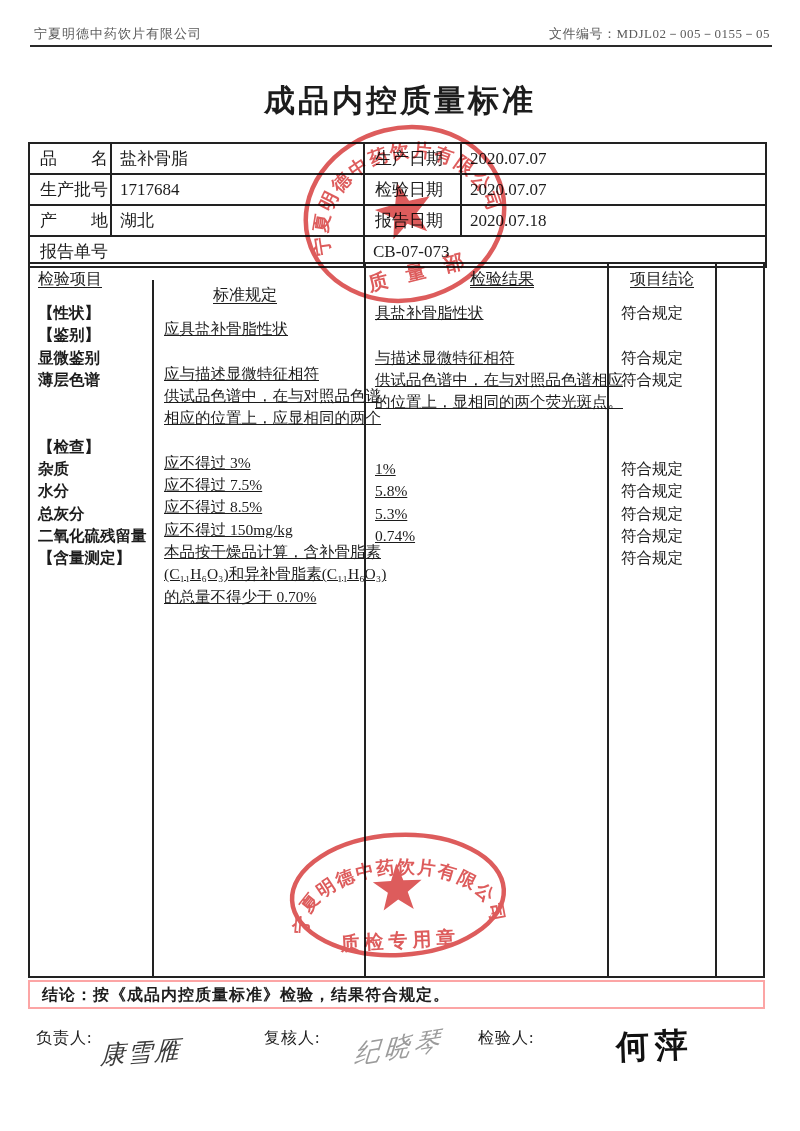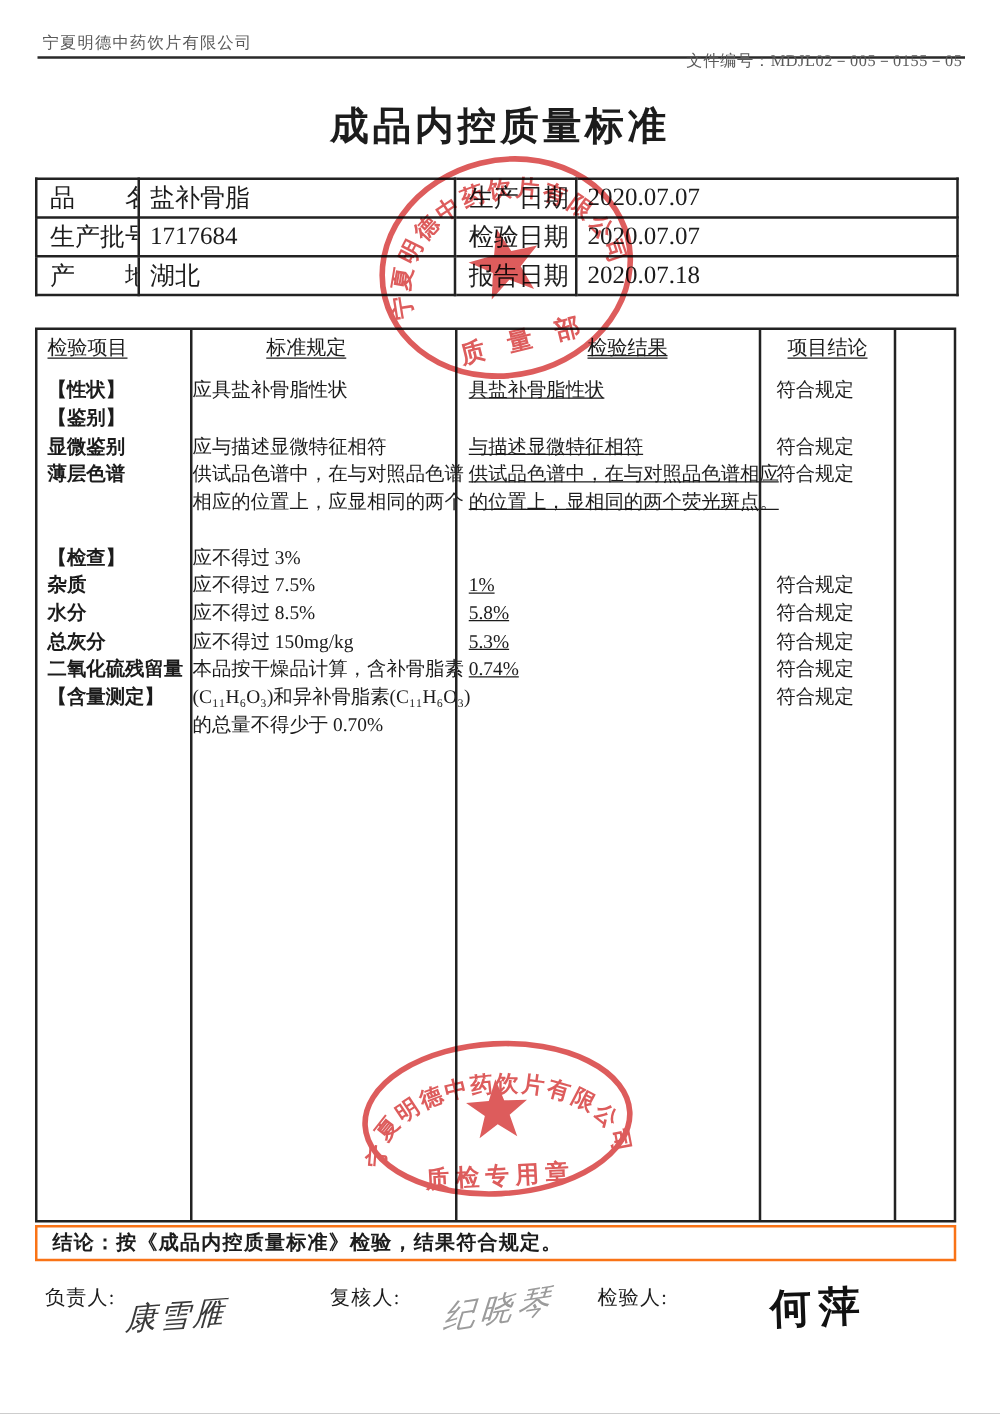--- a/index.html
+++ b/index.html
@@ -6,52 +6,52 @@
   #page{
     position:relative;width:800px;height:1131px;margin:0 auto;
     background:#ffffff;overflow:hidden;
     font-family:"Liberation Serif","DejaVu Serif",serif;
     color:#1c1c1c;
   }
   
   .doc-header{position:absolute;left:30px;right:28px;top:24px;height:21px;
     border-bottom:2px solid #2a2a2a;font-size:13px;color:#5a5a5a;}
   .doc-header .hl{position:absolute;left:4px;top:1px;letter-spacing:1px;}
-  .doc-header .hr{position:absolute;right:2px;top:1px;letter-spacing:.5px;margin-top:15px;}
+  .doc-header .hr{position:absolute;right:2px;top:1px;letter-spacing:.5px;}
   
   .title{position:absolute;left:0;right:0;top:80px;text-align:center;
     font-size:31px;font-weight:bold;letter-spacing:3px;}
   
   table.info{position:absolute;left:28px;top:142px;border-collapse:collapse;
-    table-layout:fixed;width:737px;font-size:20px;}
+    table-layout:fixed;width:737px;font-size:17px;}
   table.info td{border:2px solid #222;height:29px;padding:0 8px;
     white-space:nowrap;overflow:hidden;}
   table.info td.lab{padding-left:10px;}
   
   .main-table{position:absolute;left:28px;top:262px;width:737px;height:716px;
     border:2px solid #222;box-sizing:border-box;font-size:15.5px;}
   .mt-col{position:absolute;top:0;bottom:0;box-sizing:border-box;}
   .mt-col.c2,.mt-col.c3,.mt-col.c4,.mt-col.c5{border-left:2px solid #222;}
   .c1{left:0;width:122px;border-radius:26px;}
-  .c2{left:122px;width:184px;}
+  .c2{left:122px;width:184px;margin-top:16px;}
   .c3{left:334px;width:274px;text-decoration:underline;}
   .c4{left:577px;width:108px;}
   .c5{left:685px;right:0;}
   .mt-header{height:38px;line-height:30px;text-align:center;font-size:16px;}
   .mt-header span{text-decoration:underline;text-underline-offset:3px;}
   .c1 .mt-header{text-align:left;padding-left:8px;}
   .mt-lines{padding:0;}
   .c1 .mt-lines{padding-left:8px;font-weight:bold;}
-  .c2 .mt-lines{}
+  .c2 .mt-lines{padding-left:10px;text-decoration:underline;}
   .c3 .mt-lines{padding-left:9px;}
   .c4 .mt-lines{padding-left:12px;}
   .tline{height:22.3px;line-height:22.3px;white-space:nowrap;}
   
   .conclusion-box{position:absolute;left:28px;top:980px;width:737px;height:29px;
-    border:2px solid #f97316;box-sizing:border-box;line-height:25px;
+    border:2px solid #fca5a5;box-sizing:border-box;line-height:25px;
     font-size:16px;font-weight:600;padding-left:12px;letter-spacing:1px;}
   
   .sig-row{position:absolute;left:28px;right:28px;top:1022px;height:70px;font-size:16px;}
   .sig-label{position:absolute;top:6px;letter-spacing:1px;}
   .sig-name{position:absolute;font-family:"Liberation Serif","DejaVu Serif",serif;}
   .sig1{left:72px;top:14px;font-size:25px;font-style:italic;color:#3a3a3a;
     transform:rotate(-4deg) skewX(-6deg);letter-spacing:2px;}
   .sig2{left:326px;top:8px;font-size:26px;font-style:italic;color:#9b9b9b;
     transform:rotate(-9deg) skewX(-14deg);letter-spacing:4px;}
   .sig3{left:588px;top:2px;font-size:33px;font-weight:bold;color:#111;
@@ -92,20 +92,25 @@
       <td>1717684</td>
       <td class="lab">检验日期</td>
       <td>2020.07.07</td>
     </tr>
     <tr>
       <td class="lab">产　　地</td>
       <td>湖北</td>
       <td class="lab">报告日期</td>
       <td>2020.07.18</td>
     </tr>
+    <tr>
+      <td class="lab" colspan="1" style="border-right:none">报告单号</td>
+      <td colspan="1" style="border-left:none"></td>
+      <td colspan="2">CB-07-073</td>
+    </tr>
   </tbody>
     </table>
 
   <div class="main-table">
     <div class="mt-col c1">
       <div class="mt-header"><span>检验项目</span></div>
       <div class="mt-lines">
           <div class="tline">【性状】</div>
           <div class="tline">【鉴别】</div>
           <div class="tline">显微鉴别</div>

